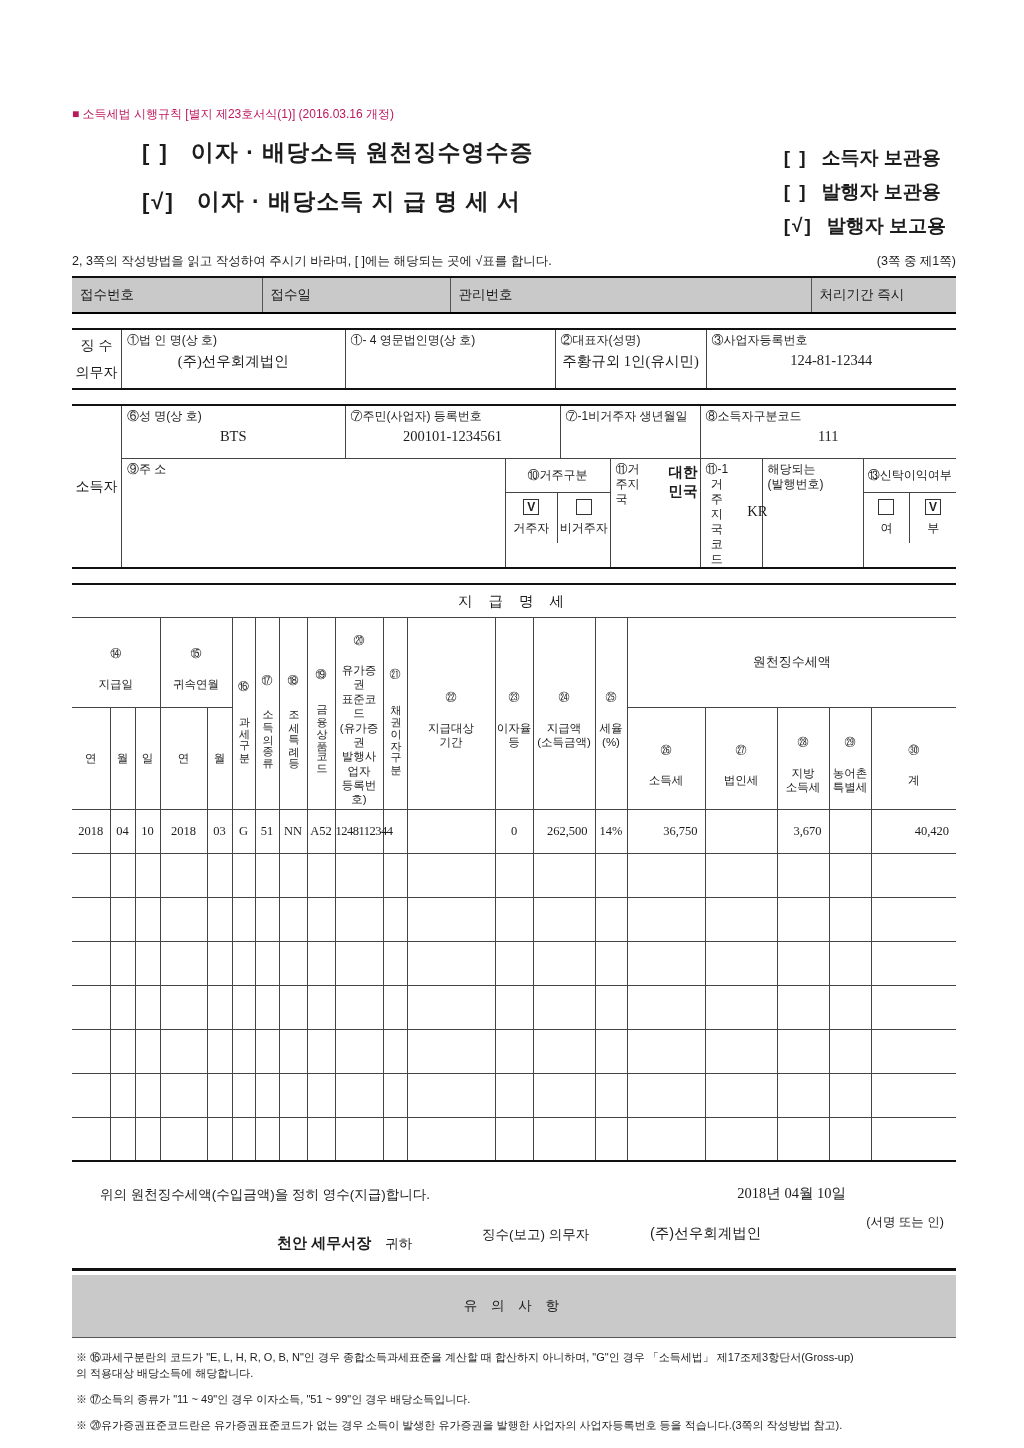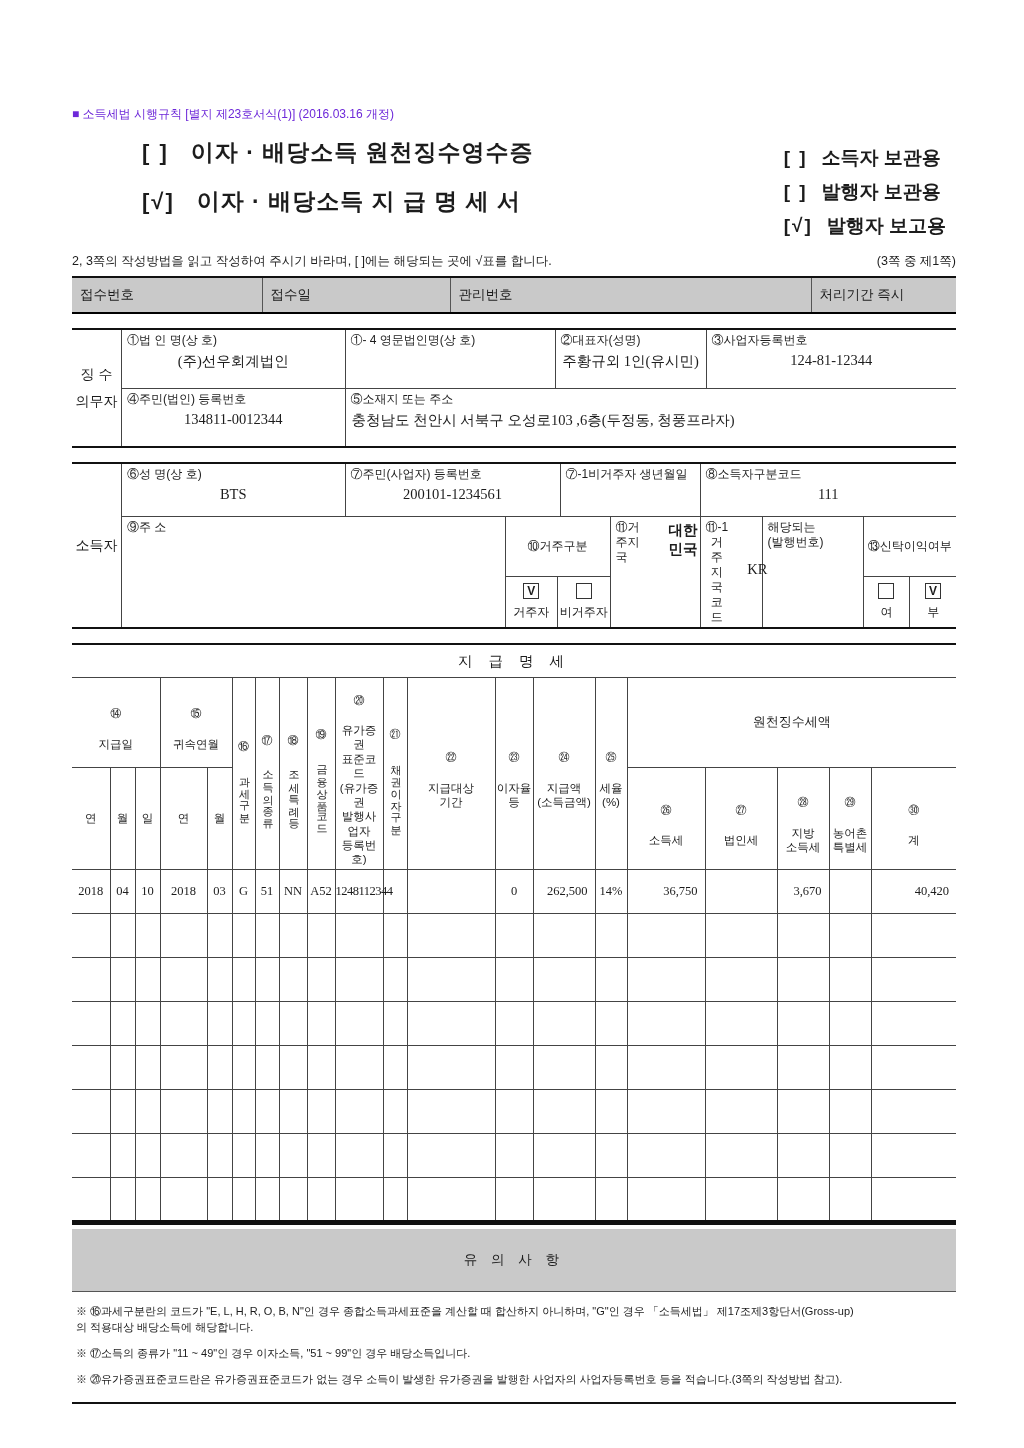--- a/index.html
+++ b/index.html
@@ -6,21 +6,21 @@
   html,body { background:#ffffff; }
   body {
     width:1024px; height:1448px;
     font-family:"Liberation Sans", sans-serif;
     color:#1c1c1c;
     position:relative;
   }
   .page { position:absolute; left:72px; top:106px; width:884px; }
 
   
-  .reg-line { font-size:12px; color:#6d28d9; margin-bottom:14px; }
+  .reg-line { font-size:12px; color:#be185d; margin-bottom:14px; }
 
   
   .title-area { display:flex; justify-content:space-between; align-items:flex-start; padding:0 10px 0 70px; margin-bottom:14px; }
   .title-left { display:flex; flex-direction:column; gap:18px; }
   .title-row { display:flex; align-items:baseline; gap:22px; }
   .title-check { font-size:22px; font-weight:bold; letter-spacing:2px; }
   .title-text { font-size:23px; font-weight:bold; letter-spacing:1px; }
   .title-right { display:flex; flex-direction:column; gap:8px; padding-top:8px; }
   .copy-row { display:flex; align-items:baseline; gap:14px; }
   .copy-check { font-size:19px; font-weight:bold; letter-spacing:2px; }
@@ -45,21 +45,21 @@
   .sec-body table tr:first-child td { border-top:none; }
   .sec-body table tr:last-child td { border-bottom:none; }
   .sec-body table td:first-child { border-left:none; }
   .sec-body table td:last-child { border-right:none; }
   .lbl { font-size:12px; padding:3px 5px 0 5px; text-align:left; white-space:pre-line; line-height:1.25; }
   .val { font-family:"Liberation Serif", serif; font-size:14.5px; text-align:center; padding:4px 2px 6px 2px; }
   .row-h58 td { height:58px; }
 
   
   .split-cell { padding:0 !important; }
-  .split-top { font-size:12px; text-align:center; padding:21px 2px; border-bottom:1px solid #444; white-space:pre-line; }
+  .split-top { font-size:12px; text-align:center; padding:8px 2px; border-bottom:1px solid #444; white-space:pre-line; }
   .split-cols { display:flex; }
   .split-col { flex:1; display:flex; flex-direction:column; align-items:center; justify-content:center; gap:5px; padding:6px 0; }
   .split-col + .split-col { border-left:1px solid #444; }
   .cb { display:inline-block; width:16px; height:16px; border:1px solid #333; text-align:center; line-height:15px;
         font-size:12px; font-weight:bold; background:#fff; }
   .sub-lbl { font-size:12px; }
   .center-stack { display:flex; flex-direction:row; align-items:center; }
 
   
   .pay-title { border-top:2px solid #111; text-align:center; font-size:14.5px; letter-spacing:6px; padding:7px 0 6px 0; margin-top:14px; }
@@ -172,30 +172,20 @@
             <div class="lbl">①- 4 영문법인명(상 호)</div>
             <div class="val"></div>
           </td>
           <td>
             <div class="lbl">②대표자(성명)</div>
             <div class="val">주황규외 1인(유시민)</div>
           </td>
           <td>
             <div class="lbl">③사업자등록번호</div>
             <div class="val">124-81-12344</div>
-          </td>
-        </tr>
-        <tr class="row-h58">
-          <td>
-            <div class="lbl">④주민(법인) 등록번호</div>
-            <div class="val">134811-0012344</div>
-          </td>
-          <td colspan="3">
-            <div class="lbl">⑤소재지 또는 주소</div>
-            <div class="val" style="text-align:left; padding-left:6px;">충청남도 천안시 서북구 오성로103 ,6층(두정동, 청풍프라자)</div>
           </td>
         </tr>
       </tbody>
         </table>
     </div>
   </div>
 
   <div class="sec-wrap">
     <div class="sec-label">소득자</div>
     <div class="sec-body">
@@ -581,20 +571,30 @@
           <td></td>
           <td></td>
           <td></td>
           <td></td>
           <td></td>
           <td></td>
         </tr>
       </tbody>
   </table>
 
+  <div class="sign-block">
+    <span class="sign-statement">위의 원천징수세액(수입금액)을 정히 영수(지급)합니다.</span>
+    <span class="sign-date">2018년  04월  10일</span>
+    <span class="sign-recipient">
+      <span>천안 세무서장</span><span class="sign-recipient-suffix">귀하</span>
+    </span>
+    <span class="sign-obligor-label">징수(보고) 의무자</span>
+    <span class="sign-obligor-name">(주)선우회계법인</span>
+    <span class="sign-seal">(서명 또는 인)</span>
+  </div>
 
   <div class="thick-divider"></div>
   <div class="notice-bar">유  의  사  항</div>
   <div class="notes">
     <div class="note">※ ⑯과세구분란의 코드가 "E, L, H, R, O, B, N"인 경우 종합소득과세표준을 계산할 때 합산하지 아니하며, "G"인 경우 「소득세법」 제17조제3항단서(Gross-up)
    의 적용대상 배당소득에 해당합니다.</div>
     <div class="note">※ ⑰소득의 종류가 "11 ~ 49"인 경우 이자소득, "51 ~ 99"인 경우 배당소득입니다.</div>
     <div class="note">※ ⑳유가증권표준코드란은 유가증권표준코드가 없는 경우 소득이 발생한 유가증권을 발행한 사업자의 사업자등록번호 등을 적습니다.(3쪽의 작성방법 참고).</div>
   </div>
 

